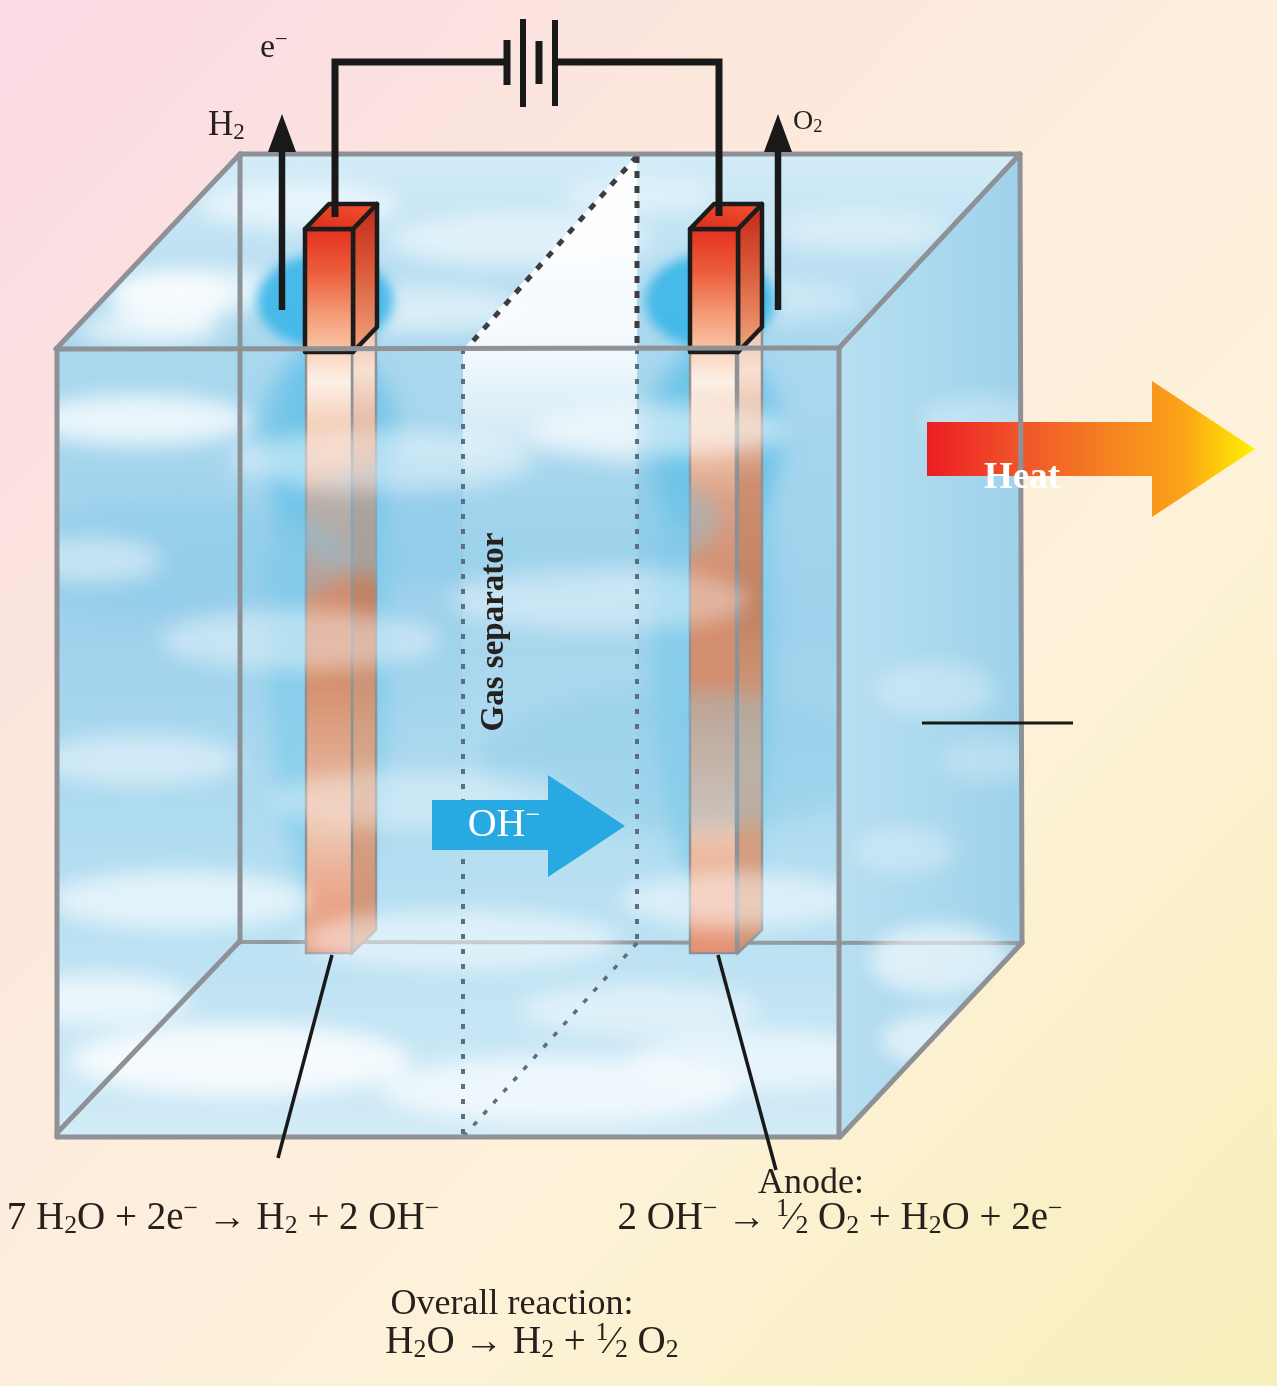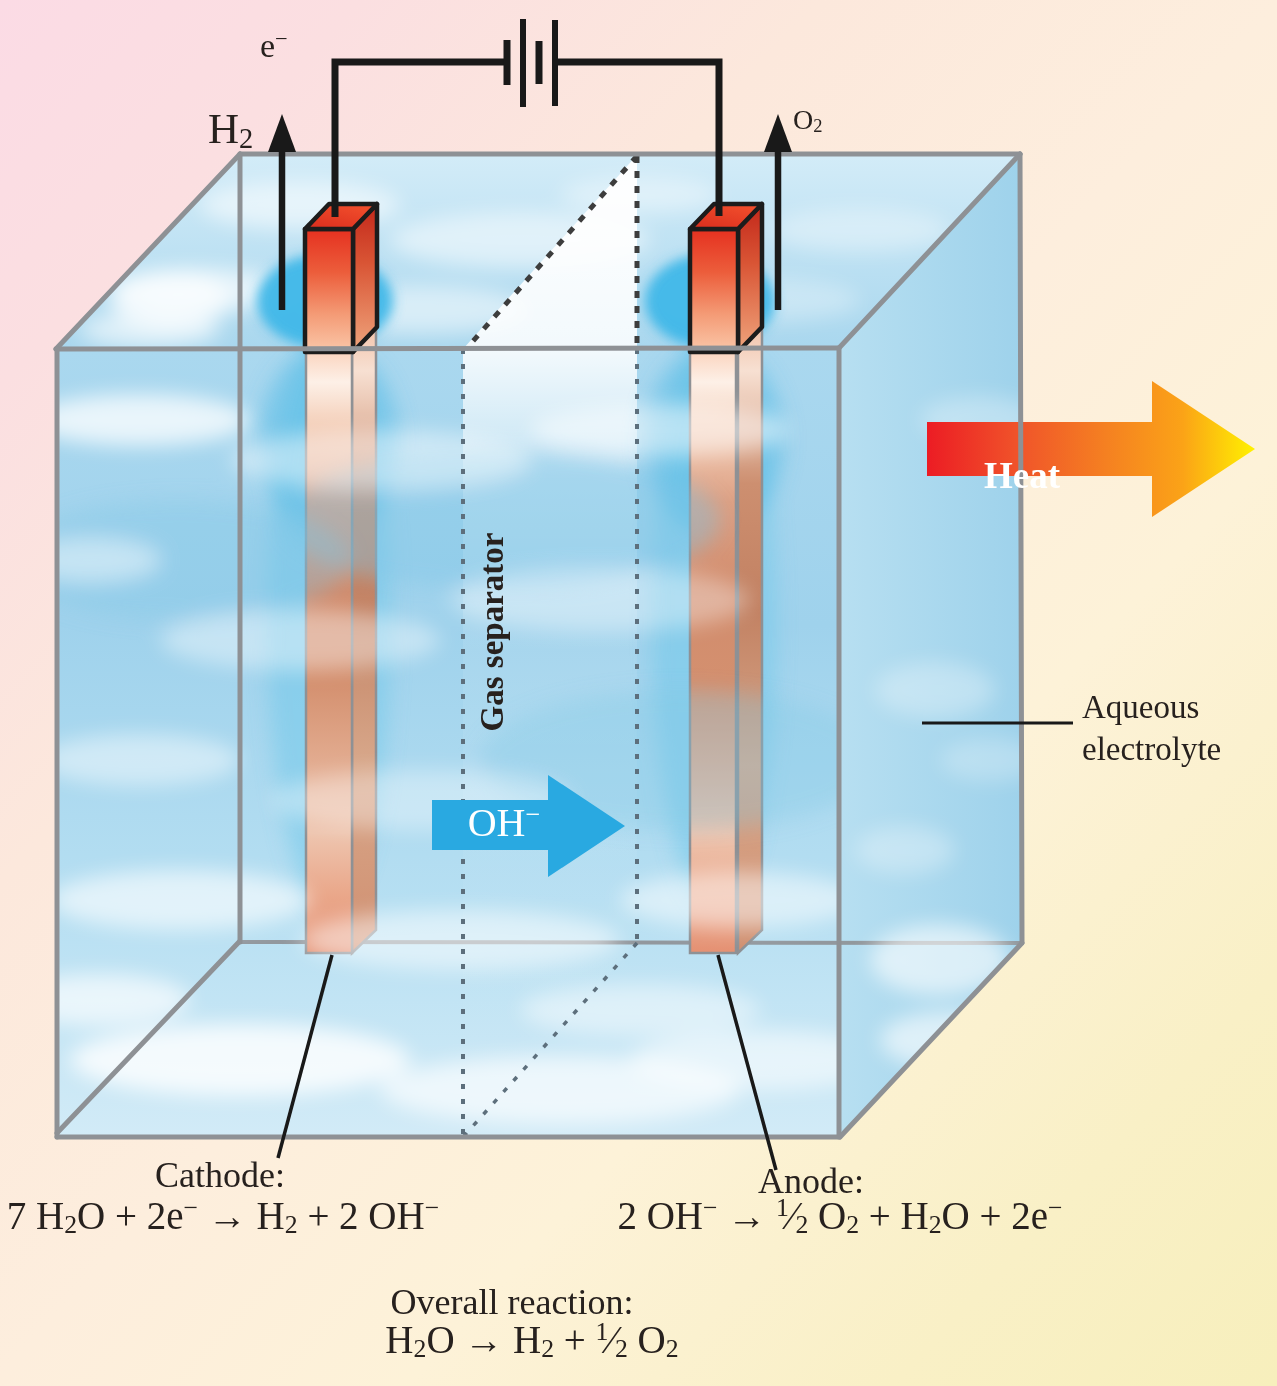--- a/index.html
+++ b/index.html
@@ -6,21 +6,21 @@
   body{width:1277px;height:1386px;overflow:hidden;
        font-family:"Liberation Serif","DejaVu Serif",serif;color:#27211e;}
   .stage{position:relative;width:1277px;height:1386px;
          background:linear-gradient(133deg,#fbdbe5 0%,#fbdfe1 14%,#fce8dc 32%,#fdeedd 50%,#fdf2d8 66%,#f9f0c6 85%,#f7efbc 100%);}
   .stage > svg{position:absolute;left:0;top:0;}
   .lbl{position:absolute;line-height:1.1;white-space:pre-wrap;}
   .center{text-align:center;}
   .sb{font-size:66%;vertical-align:-0.18em;}
   .sp{font-size:66%;vertical-align:0.5em;}
   .e-label{left:260px;top:27px;font-size:34px;}
-  .h2-label{left:208px;top:105px;font-size:43px;}
+  .h2-label{left:208px;top:105px;font-size:35px;}
   .o2-label{left:793px;top:105px;font-size:28px;}
   .gas-sep{left:377px;top:613px;width:232px;height:38px;font-size:33px;font-weight:600;
            text-align:center;transform:rotate(-90deg);transform-origin:center;}
   .oh-label{left:458px;top:800px;width:92px;font-size:40px;color:#ffffff;text-align:center;}
   .heat-label{left:976px;top:456px;width:92px;font-size:37px;font-weight:bold;color:#ffffff;text-align:center;}
   .aq-label{left:1082px;top:686px;width:180px;font-size:33px;line-height:1.28;}
   .cat-title{left:0;top:1156px;width:440px;font-size:36px;}
   .cat-eq{left:0;top:1194px;width:446px;font-size:39px;}
   .an-title{left:591px;top:1162px;width:440px;font-size:36px;}
   .an-eq{left:598px;top:1194px;width:484px;font-size:39px;}
@@ -259,23 +259,21 @@
 <div class="lbl h2-label"><span>H</span><span class="sb">2</span></div>
 
 <div class="lbl o2-label"><span>O</span><span class="sb">2</span></div>
 
 <div class="lbl gas-sep">Gas separator</div>
 
 <div class="lbl oh-label"><span>OH</span><span class="sp">−</span></div>
 
 <div class="lbl heat-label">Heat</div>
 
-<div class="lbl aq-label">Aqueous electrolyte</div>
-
-<div class="lbl center cat-title">Cathode:</div>
+
 
 <div class="lbl center cat-eq"><span>7 H</span><span class="sb">2</span><span>O + 2e</span><span class="sp">−</span><span> → H</span><span class="sb">2</span><span> + 2 OH</span><span class="sp">−</span></div>
 
 <div class="lbl center an-title">Anode:</div>
 
 <div class="lbl center an-eq"><span>2 OH</span><span class="sp">−</span><span> → </span><span class="sp">1</span><span>⁄</span><span class="sb">2</span><span> O</span><span class="sb">2</span><span> + H</span><span class="sb">2</span><span>O + 2e</span><span class="sp">−</span></div>
 
 <div class="lbl center ov-title">Overall reaction:</div>
 
 <div class="lbl center ov-eq"><span>H</span><span class="sb">2</span><span>O → H</span><span class="sb">2</span><span> + </span><span class="sp">1</span><span>⁄</span><span class="sb">2</span><span> O</span><span class="sb">2</span></div>

